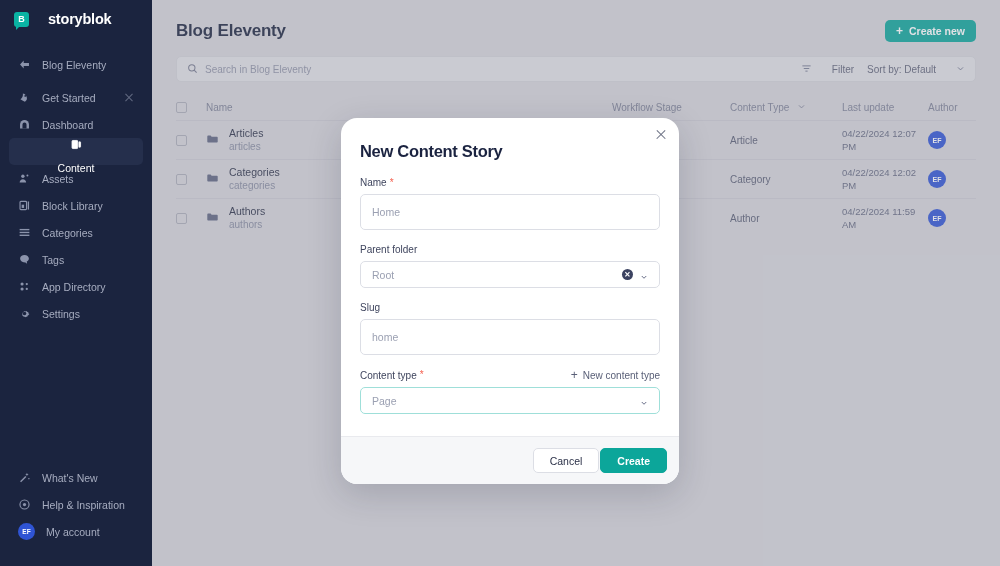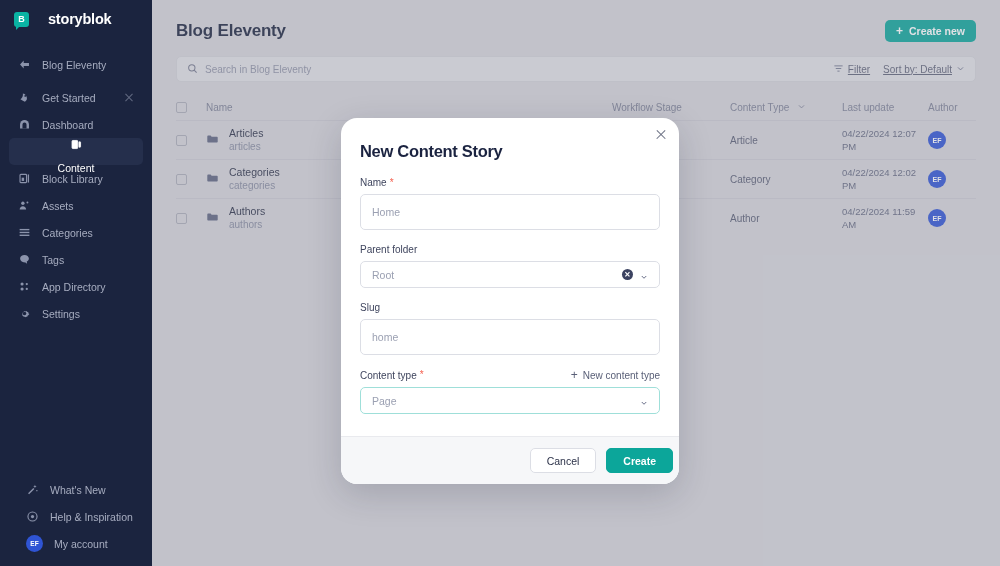--- a/index.html
+++ b/index.html
@@ -51,21 +51,21 @@
   .nav-item.active .nav-ico svg { fill: #ffffff; stroke: #ffffff; }
   .nav-ico { width: 13px; height: 13px; flex: 0 0 13px; display:flex; align-items:center; justify-content:center;}
   .nav-ico svg { width: 13px; height: 13px; fill: #8b93ab; stroke: none; }
   .nav-close-x { margin-left: auto; width: 10px; height: 10px; position: relative; opacity: .55; }
   .nav-close-x:before, .nav-close-x:after {
     content:""; position:absolute; left:0; top:4.5px; width:10px; height:1px; background:#9aa1b6;
   }
   .nav-close-x:before { transform: rotate(45deg); }
   .nav-close-x:after  { transform: rotate(-45deg); }
 
-  .sidebar-bottom { margin-top: auto; padding-bottom: 9px; margin-left: 8px; }
+  .sidebar-bottom { margin-top: auto; padding-bottom: 21px; }
   .avatar-sm {
     width: 17px; height: 17px; border-radius: 50%; background: #2f54d4;
     color:#fff; font-size: 6.5px; font-weight: bold;
     display:flex; align-items:center; justify-content:center; flex: 0 0 17px;
   }
 
   
   .main { flex: 1; position: relative; height: 566px; background: #d4d5da; }
 
   .page-head {
@@ -92,22 +92,22 @@
   }
   .search-wrap { display: flex; align-items: center; gap: 7px; flex: 1; }
   .search-input {
     border: none; background: transparent; outline: none;
     font-size: 10px; color: #6b7086; width: 100%;
     font-family: "Liberation Sans", sans-serif;
   }
   .search-input::placeholder { color: #8e93a6; }
   .toolbar-right { display: flex; align-items: center; gap: 13px; }
   .toolbar-btn {
-    display: flex; align-items: center; gap: 4px;
-    font-size: 10px; color: #5e6378; cursor: pointer; white-space: nowrap; text-decoration: underline;
+    display: flex; align-items: center; gap: 20px;
+    font-size: 10px; color: #5e6378; cursor: pointer; white-space: nowrap;
   }
 
   
   .table { margin: 12px 24px 0 24px; }
   .thead {
     display: flex; align-items: center; height: 26px;
     font-size: 10px; color: #7c8096;
   }
   .col-check { width: 30px; flex: 0 0 30px; display:flex; align-items:center; }
   .col-name  { flex: 1 1 auto; }
@@ -191,21 +191,21 @@
   .clear-btn {
     width: 11px; height: 11px; border-radius: 50%; background: #3c4361;
     display: flex; align-items: center; justify-content: center; cursor: pointer;
   }
   .clear-btn span { color:#fff; font-size: 7.5px; line-height: 1; font-weight: bold; }
   .chev { width: 8px; height: 8px; display:block; }
   .chev svg { width: 8px; height: 8px; stroke: #6a7089; fill: none; stroke-width: 2; }
 
   .modal-footer {
     border-top: 1px solid #e9eaee; background: #f6f7f9;
-    padding: 11px 6px; display: flex; justify-content: flex-end; gap: 10px;
+    padding: 11px 12px; display: flex; justify-content: flex-end; gap: 1px;
   }
   .btn {
     height: 25px; padding: 0 16px; border-radius: 5px; font-size: 10.5px;
     cursor: pointer; font-family: "Liberation Sans", sans-serif;
   }
   .btn-cancel { background: #fff; border: 1px solid #dcdee5; color: #2b3148; }
   .btn-primary { background: #0ca69a; border: 1px solid #0ca69a; color: #fff; font-weight: bold; }
 </style>
 </head>
 <body>
@@ -259,37 +259,37 @@
               <rect x="2.5" y="3" width="7" height="10" rx="1" fill="#ffffff"></rect>
               <rect x="11" y="4.5" width="2" height="7" rx="1" fill="#ffffff"></rect>
             </svg>
         </span>
         <span class="nav-label">Content</span>
       </div>
 
       <div class="nav-item">
         <span class="nav-ico">
           <svg viewBox="0 0 16 16">
+              <circle cx="6" cy="5.3" r="2.1" fill="#8b93ab"></circle>
+              <path d="M2 13c0-2.4 1.8-4 4-4s4 1.6 4 4z" fill="#8b93ab"></path>
+              <circle cx="11.6" cy="4.4" r="1.2" fill="#8b93ab"></circle>
+            </svg>
+        </span>
+        <span class="nav-label">Assets</span>
+      </div>
+
+      <div class="nav-item">
+        <span class="nav-ico">
+          <svg viewBox="0 0 16 16">
               <rect x="2.5" y="3" width="8" height="10" rx="1" fill="none" stroke="#8b93ab" stroke-width="1.4"></rect>
               <rect x="4.5" y="7" width="3" height="4" fill="#8b93ab"></rect>
               <rect x="12" y="3" width="1.6" height="10" fill="#8b93ab"></rect>
             </svg>
         </span>
         <span class="nav-label">Block Library</span>
-      </div>
-
-      <div class="nav-item">
-        <span class="nav-ico">
-          <svg viewBox="0 0 16 16">
-              <circle cx="6" cy="5.3" r="2.1" fill="#8b93ab"></circle>
-              <path d="M2 13c0-2.4 1.8-4 4-4s4 1.6 4 4z" fill="#8b93ab"></path>
-              <circle cx="11.6" cy="4.4" r="1.2" fill="#8b93ab"></circle>
-            </svg>
-        </span>
-        <span class="nav-label">Assets</span>
       </div>
 
       <div class="nav-item">
         <span class="nav-ico">
           <svg viewBox="0 0 16 16">
               <rect x="2" y="3.6" width="12" height="1.7" fill="#8b93ab"></rect>
               <rect x="2" y="7.1" width="12" height="1.7" fill="#8b93ab"></rect>
               <rect x="2" y="10.6" width="12" height="1.7" fill="#8b93ab"></rect>
             </svg>
         </span>

